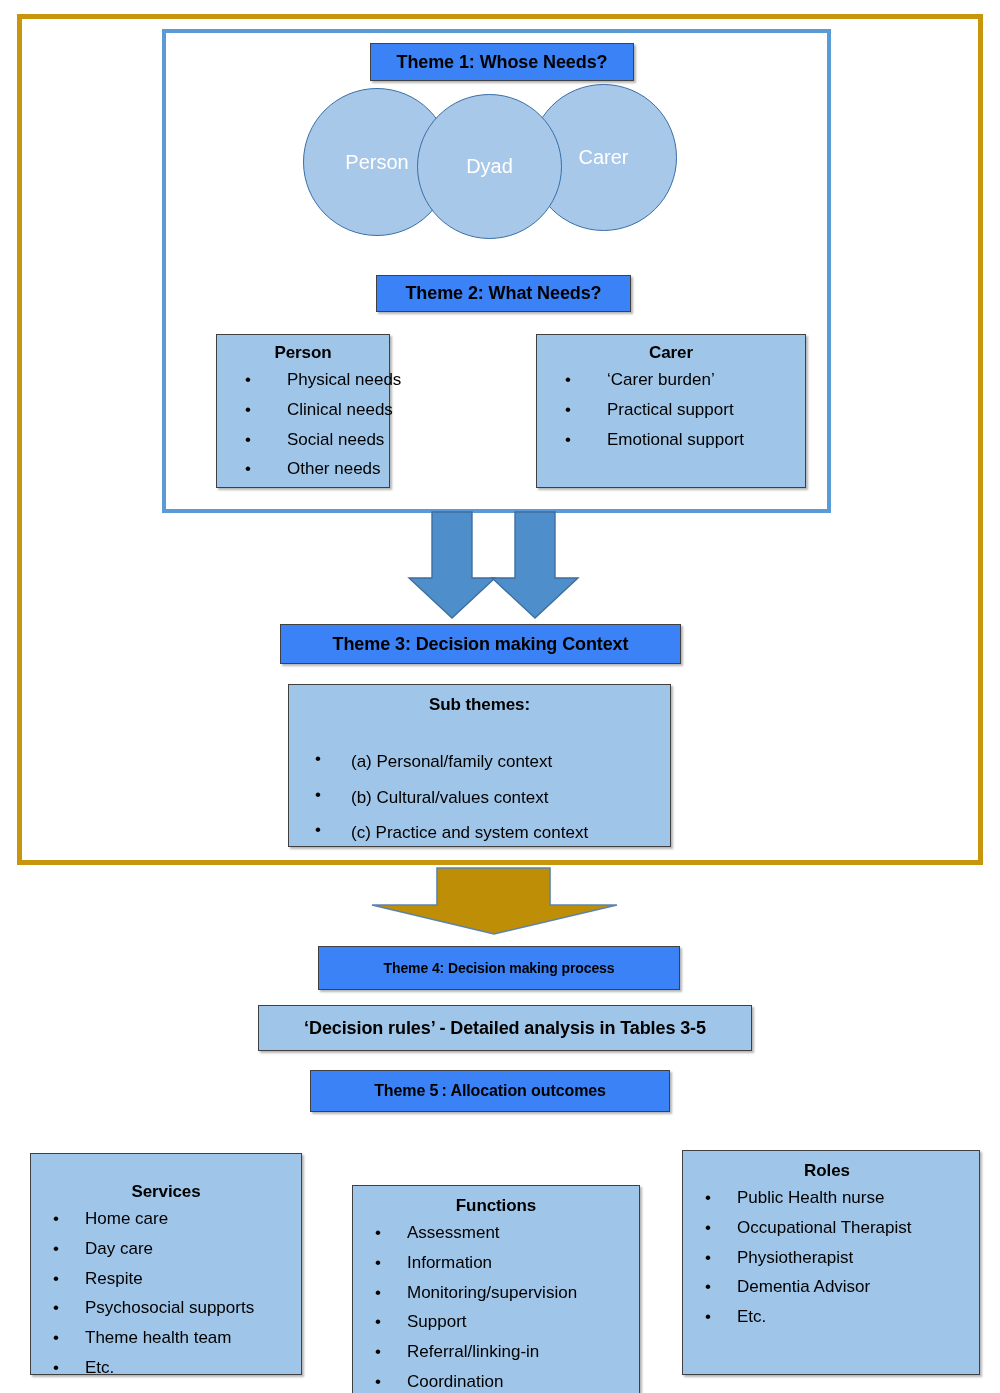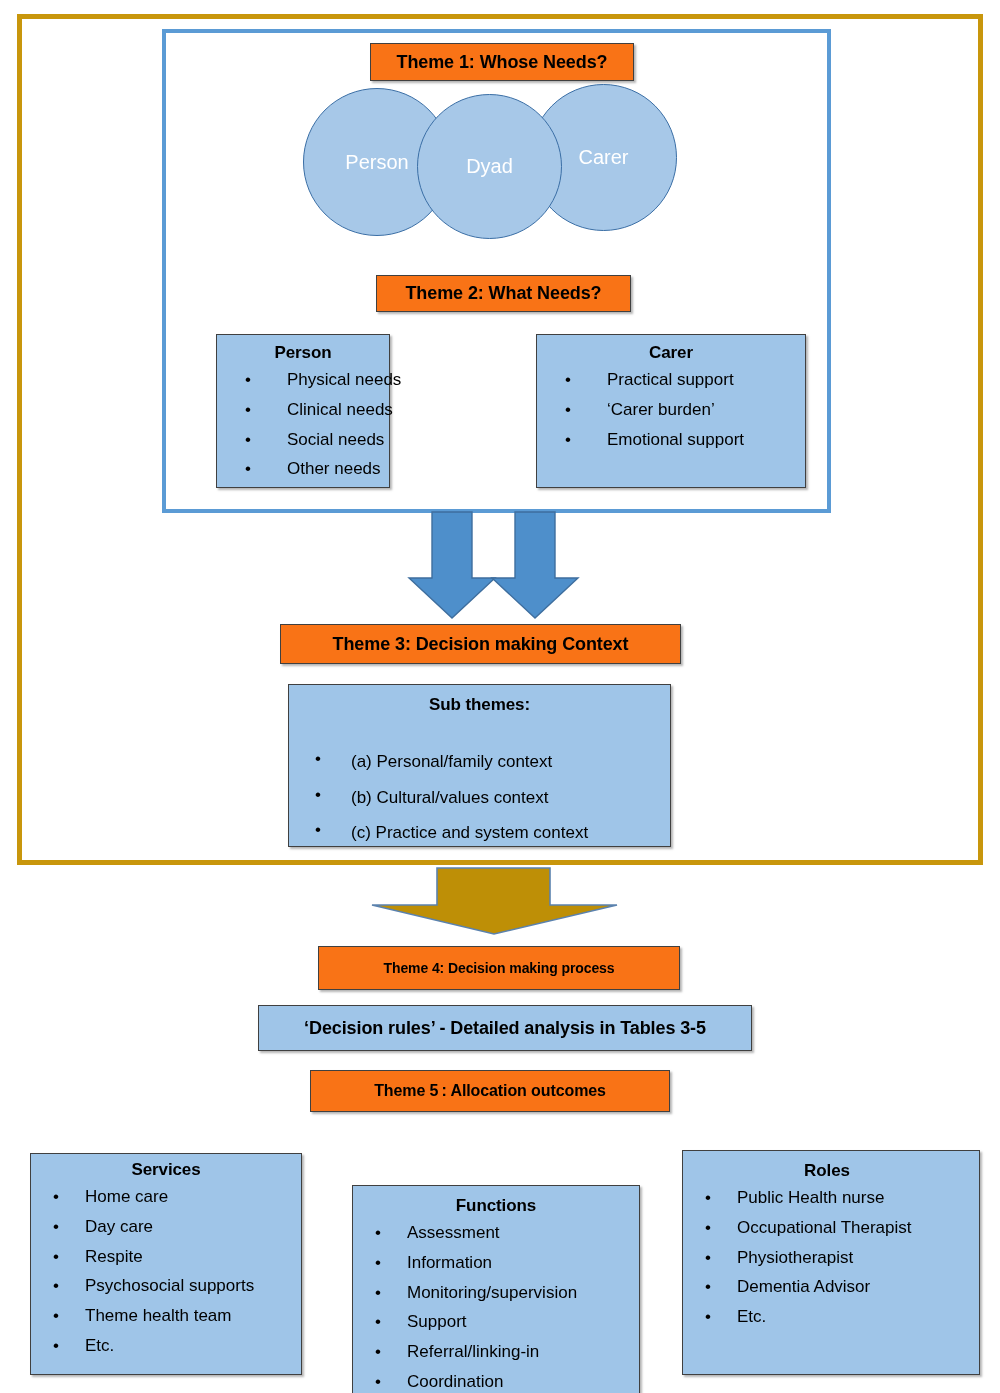--- a/index.html
+++ b/index.html
@@ -40,21 +40,21 @@
   }
 
   
   .box {
     position: absolute;
     box-sizing: border-box;
     border: 1.6px solid #404040;
     box-shadow: 2px 2px 2px rgba(120,120,120,0.55);
   }
   .box-yellow {
-    background: #f97316;
+    background: #3b82f6;
   }
   .box-blue {
     background: #9FC5E8;
   }
 
   
   .banner {
     display: flex;
     align-items: center;
     justify-content: center;
@@ -142,22 +142,22 @@
       <li><span style="display:inline-block;width:42px;"></span><span>Physical needs</span></li>
       <li><span style="display:inline-block;width:42px;"></span><span>Clinical needs</span></li>
       <li><span style="display:inline-block;width:42px;"></span><span>Social needs</span></li>
       <li><span style="display:inline-block;width:42px;"></span><span>Other needs</span></li>
     </ul>
   </div>
 
   <div class="box box-blue" style="left:536px; top:334px; width:270px; height:154px; padding:8px 6px 0 6px;">
     <div class="list-title">Carer</div>
     <ul class="bullets" style="padding-left:22px;">
+      <li><span style="display:inline-block;width:42px;"></span><span>‘Carer burden’</span></li>
       <li><span style="display:inline-block;width:42px;"></span><span>Practical support</span></li>
-      <li><span style="display:inline-block;width:42px;"></span><span>‘Carer burden’</span></li>
       <li><span style="display:inline-block;width:42px;"></span><span>Emotional support</span></li>
     </ul>
   </div>
 
   <svg id="arrows" viewBox="0 0 1000 1393">
 
     <polygon points="432,512 472,512 472,578 495,578 452,618 409,578 432,578" fill="#4E8FCB" stroke="#3E6E9E" stroke-width="1.4"></polygon>
 
     <polygon points="515,512 555,512 555,578 578,578 535,618 492,578 515,578" fill="#4E8FCB" stroke="#3E6E9E" stroke-width="1.4"></polygon>
 
@@ -174,21 +174,21 @@
       <li style="line-height:2.1;"><span style="display:inline-block;width:36px;"></span><span>(c) Practice and system context</span></li>
     </ul>
   </div>
 
   <div class="box box-yellow banner" style="left:318px; top:946px; width:362px; height:44px; font-size:14px;">Theme 4: Decision making process</div>
 
   <div class="box box-blue banner" style="left:258px; top:1005px; width:494px; height:46px; font-size:18px;">‘Decision rules’ - Detailed analysis in Tables 3-5</div>
 
   <div class="box box-yellow banner" style="left:310px; top:1070px; width:360px; height:42px; font-size:16px;">Theme 5 : Allocation outcomes</div>
 
-  <div class="box box-blue" style="left:30px; top:1153px; width:272px; height:222px; padding:6px 6px 0 6px;">
+  <div class="box box-blue" style="left:30px; top:1153px; width:272px; height:222px; padding:28px 6px 0 6px;">
     <div class="list-title">Services</div>
     <ul class="bullets" style="padding-left:16px; line-height:1.72;">
       <li><span style="display:inline-block;width:32px;"></span><span>Home care</span></li>
       <li><span style="display:inline-block;width:32px;"></span><span>Day care</span></li>
       <li><span style="display:inline-block;width:32px;"></span><span>Respite</span></li>
       <li><span style="display:inline-block;width:32px;"></span><span>Psychosocial supports</span></li>
       <li><span style="display:inline-block;width:32px;"></span><span>Theme health team</span></li>
       <li><span style="display:inline-block;width:32px;"></span><span>Etc.</span></li>
     </ul>
   </div>

